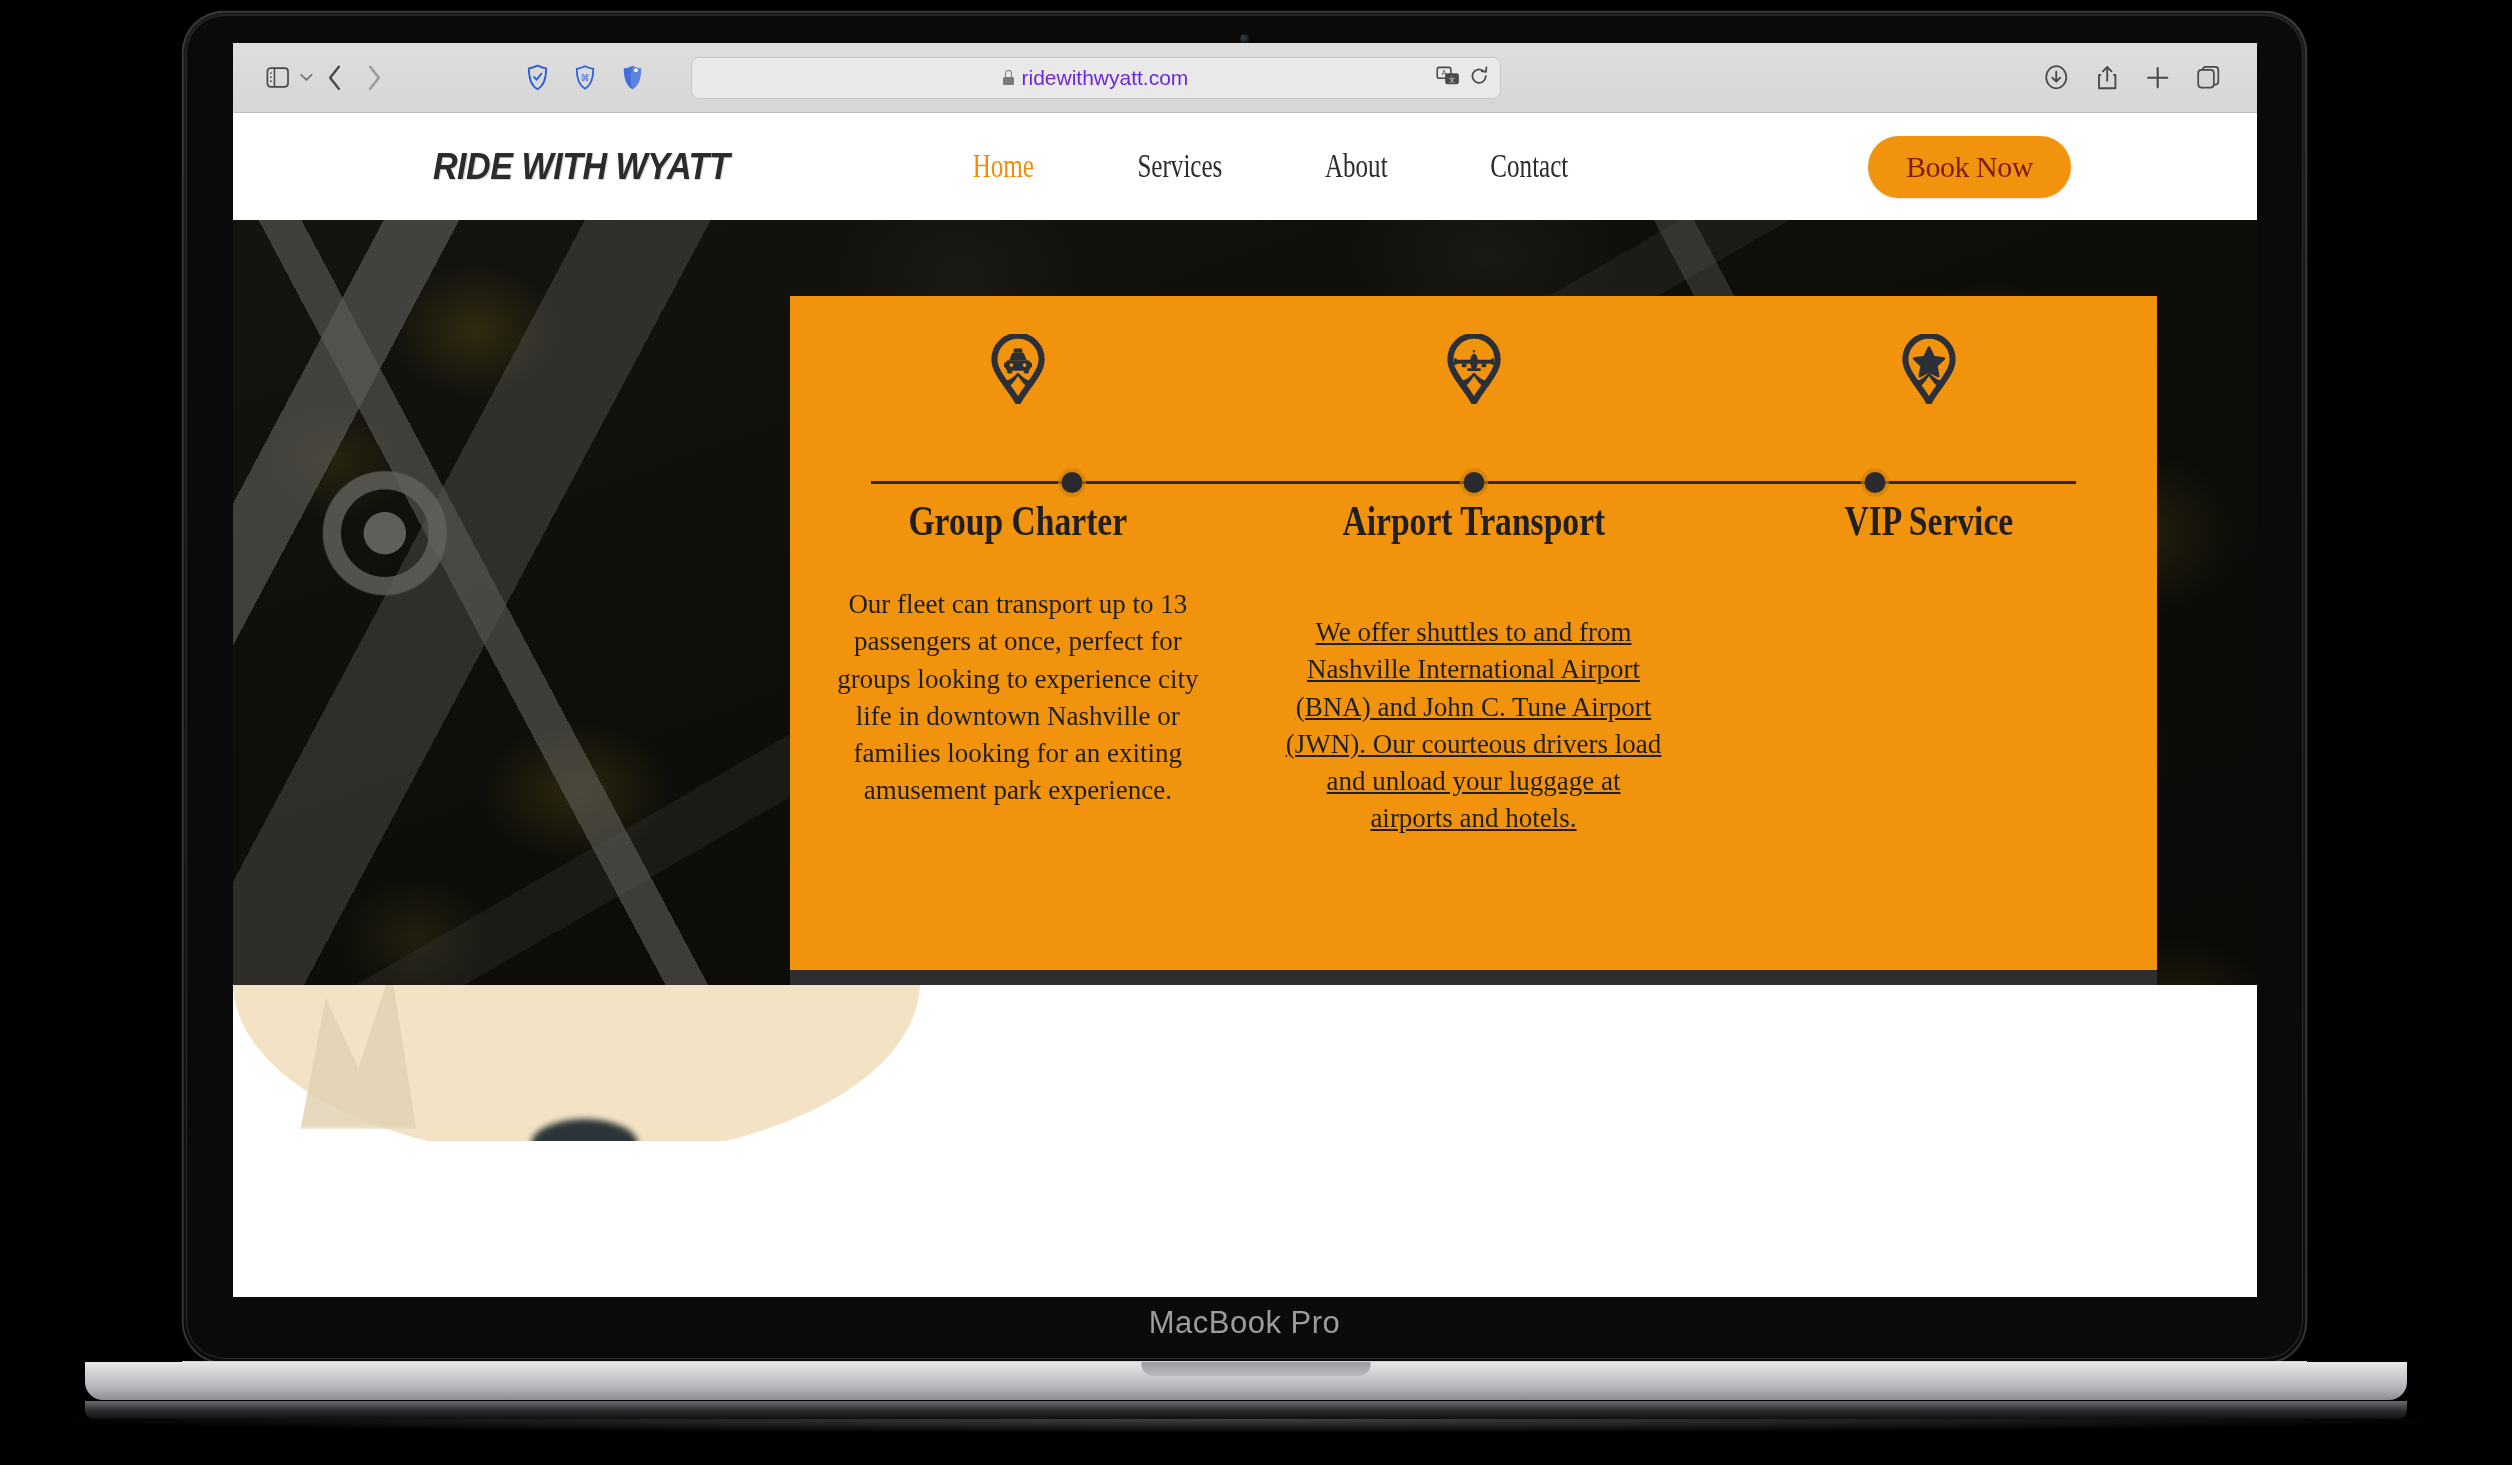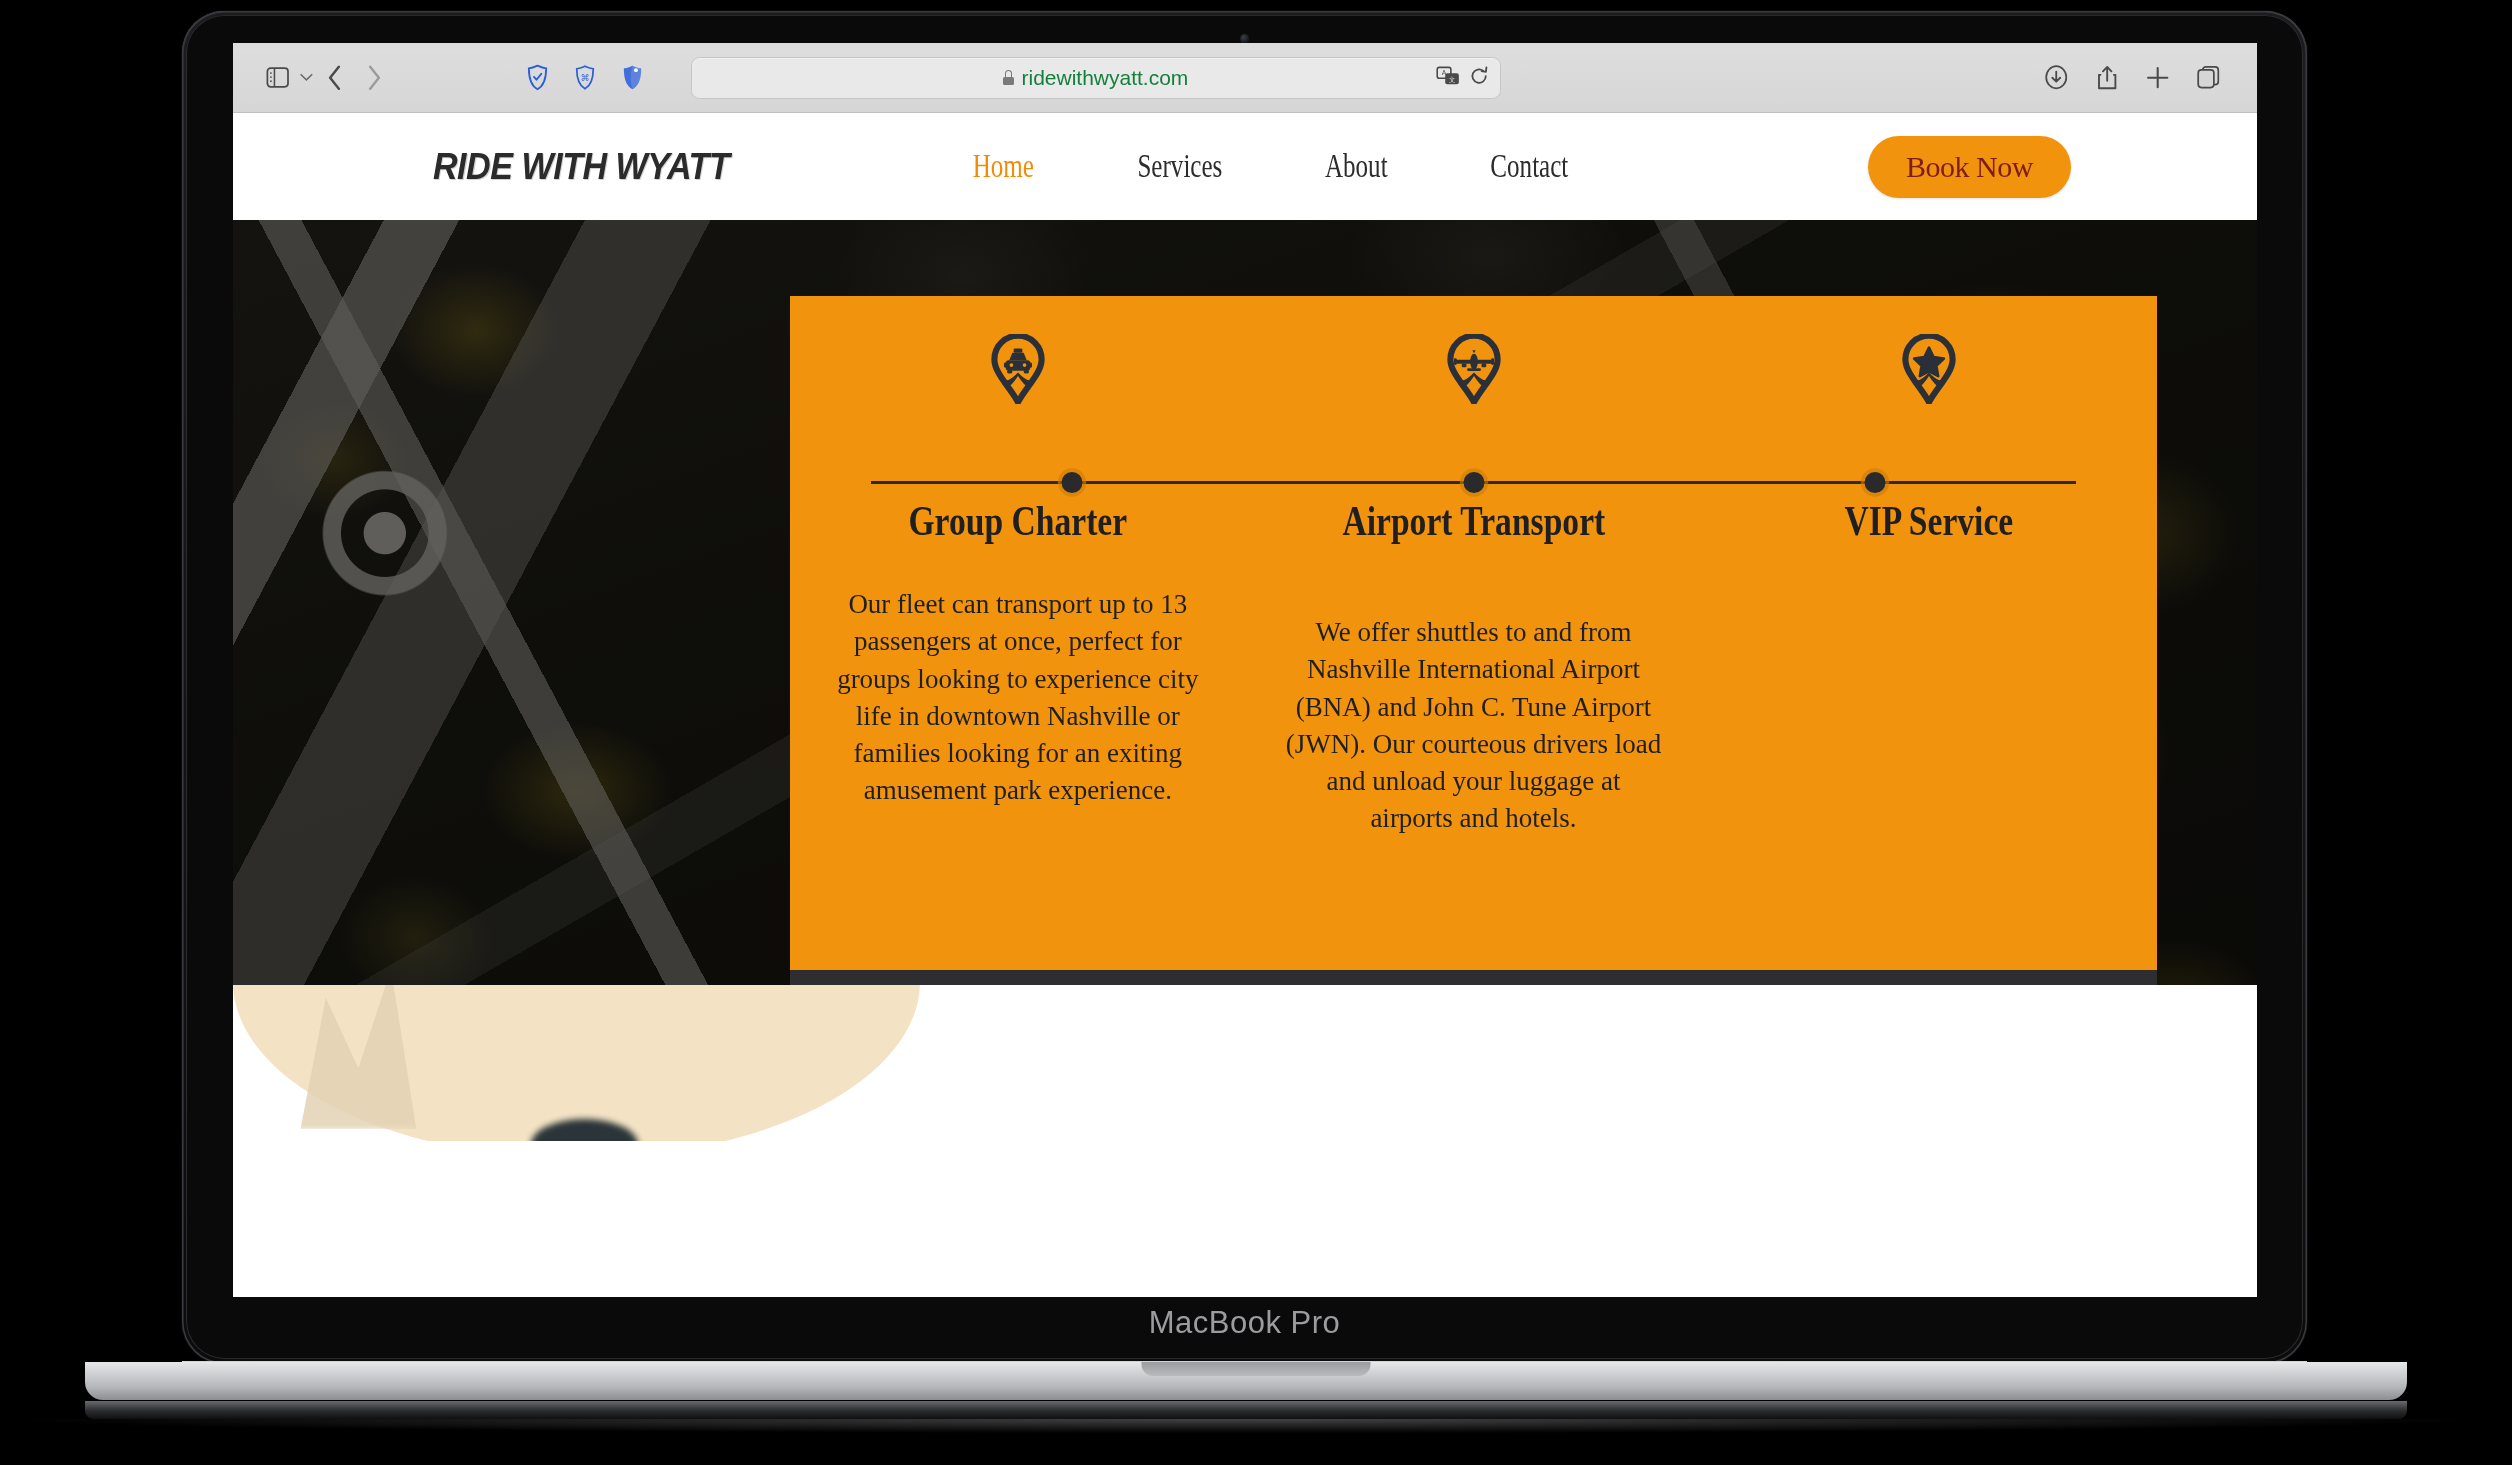--- a/index.html
+++ b/index.html
@@ -107,21 +107,21 @@
     position:relative;
     width:810px; height:42px;
     margin-left:39px;
     background:#e9e9e9;
     border:0.5px solid #c6c6c6;
     border-radius:8.5px;
     display:flex; align-items:center; justify-content:center;
     box-shadow:inset 0 0.5px 0 rgba(255,255,255,.85);
   }
   .url-txt{
-    font-size:21px; color:#15803d;
+    font-size:21px; color:#6d28d9;
     font-family:"Liberation Sans", sans-serif;
     display:flex; align-items:center; gap:7px;
   }
   .lock-ico{ width:11.7px; height:15px; position:relative; display:inline-block; }
   .lock-body{ position:absolute; bottom:0; left:0; width:11.7px; height:8.5px; background:#7a7a7c; border-radius:1.6px; }
   .lock-shackle{ position:absolute; top:0; left:2.7px; width:6.4px; height:7px; border:1.6px solid #7a7a7c; border-bottom:none; border-radius:3.7px 3.7px 0 0; }
   .url-right{
     position:absolute; right:10.7px; display:flex; align-items:center; gap:9.6px; color:#4a4a4c;
   }
   .sb-right{
@@ -252,21 +252,21 @@
     white-space:nowrap;
     letter-spacing:0px;
   }
   .col-body{
     position:absolute; left:8%; right:8%; top:290px;
     text-align:center;
     font-family:"Liberation Serif", serif;
     font-size:27px; line-height:1.38;
     color:#1f1f21;
   }
-  .col:nth-child(2) .col-body{ top:318px; }
+  .col:nth-child(2) .col-body{ top:318px;text-decoration:underline; }
   .col:nth-child(3) .col-body{ top:272px; left:6%; right:6%; }
 
   
   .readmore{
     position:absolute;
     left:557px; top:750px;
     width:1367px; height:187px;
     background:#2e2e30;
     z-index:3;
     display:flex; align-items:center; justify-content:center;

